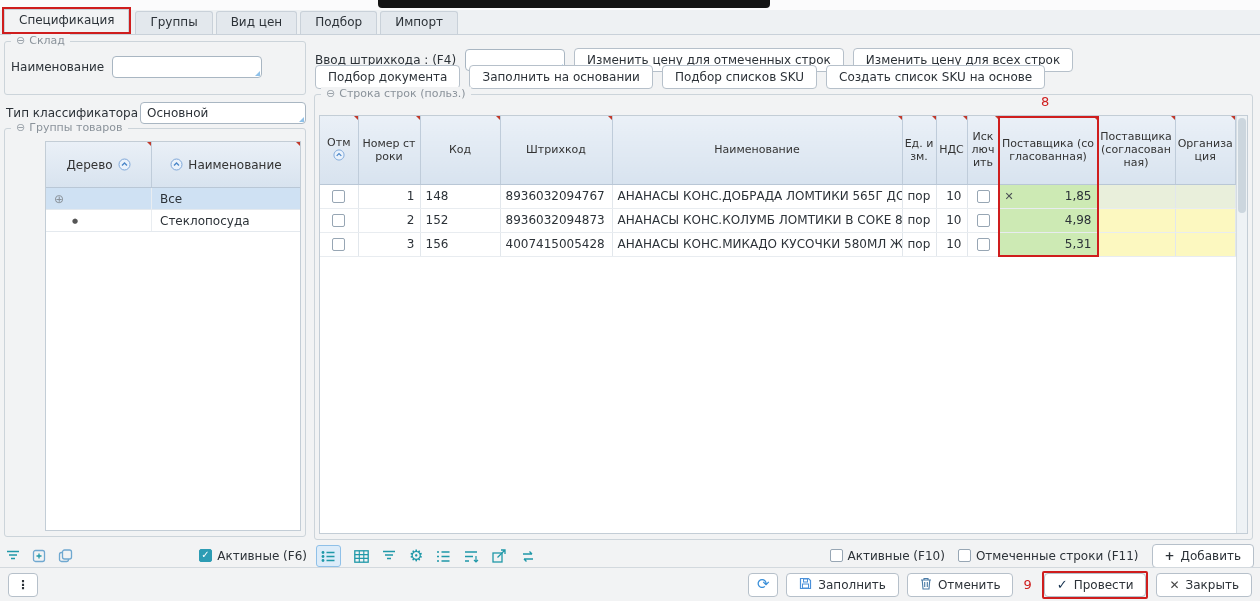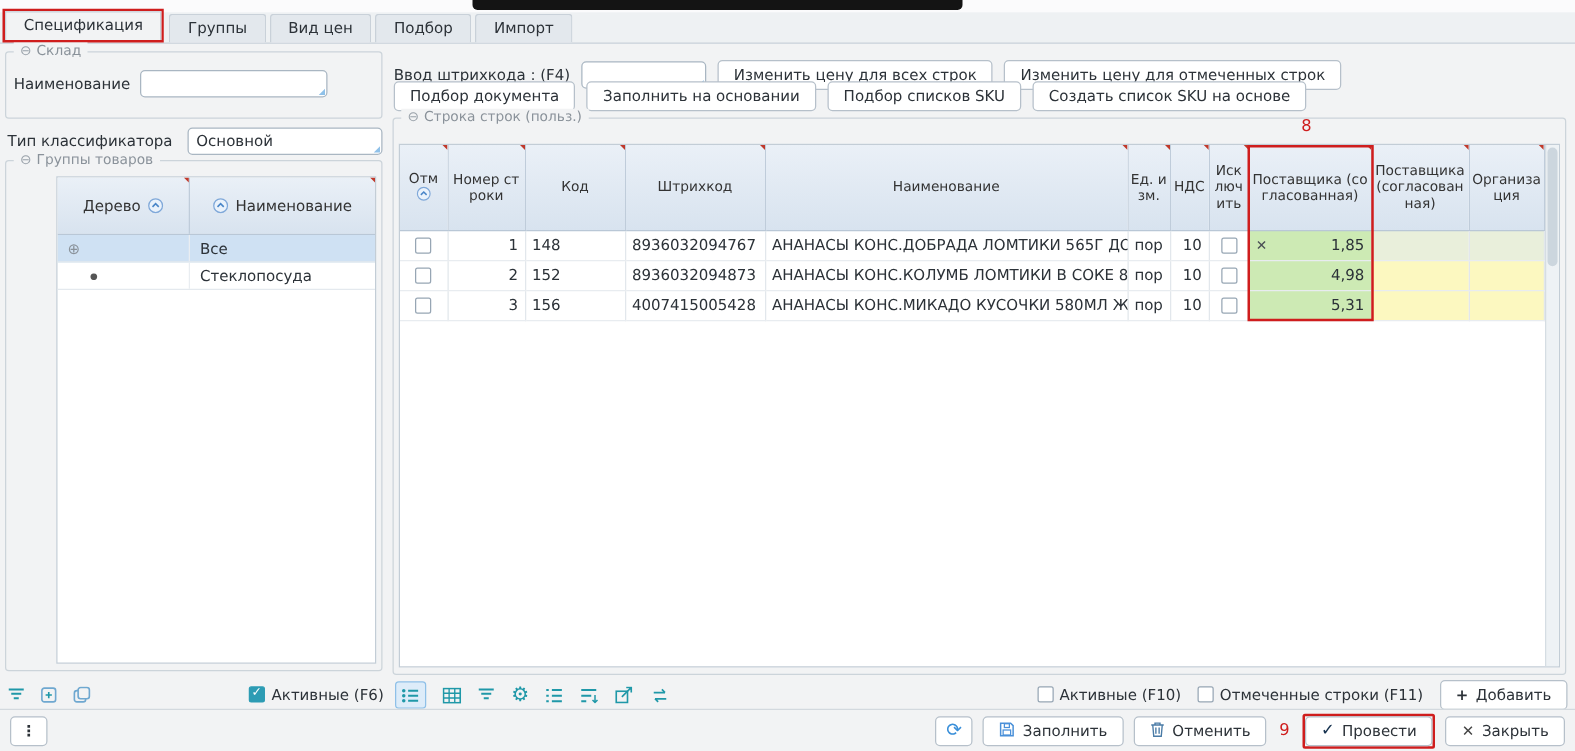--- a/index.html
+++ b/index.html
@@ -33,21 +33,21 @@
   .combo { position:relative; background:#fff; border:1px solid #a9b6c2; border-radius:4px; height:22px; line-height:20px; padding:0 6px; }
   .combo::after { content:""; position:absolute; right:1px; bottom:1px; border-left:5px solid transparent; border-bottom:5px solid #8fc1e9; }
 
   .btn { height:24px; border:1px solid #b6c0ca; border-radius:4px; background:#fff; padding:0 12px; font:inherit; color:#2c3238; display:inline-flex; align-items:center; gap:6px; white-space:nowrap; cursor:default; }
   .iconbtn { width:30px; justify-content:center; padding:0; }
 
   
   .fs-sklad { position:absolute; left:0; top:5px; right:1px; height:54px; }
   .sklad-row { position:absolute; left:6px; top:14px; right:8px; display:flex; align-items:center; gap:8px; }
   .sklad-row .inputwrap { width:150px; }
-  .class-row { position:absolute; left:2px; top:66px; right:1px; display:flex; align-items:center; gap:12px; }
+  .class-row { position:absolute; left:2px; top:66px; right:1px; display:flex; align-items:center; gap:2px; }
   .class-row .combo { flex:1; }
   .fs-groups { position:absolute; left:0; top:92px; right:1px; height:409px; }
   .gtable { position:absolute; left:4px; right:4px; top:12px; bottom:5px; background:#fff; border:1px solid #c3cdd6; overflow:hidden;margin-left:36px; }
   .ghead { display:flex; height:46px; background:linear-gradient(#eaf0f7,#d8e3ef); border-bottom:1px solid #b9c7d6; }
   .ghcell { position:relative; display:flex; align-items:center; justify-content:center; gap:5px; font-size:12px; color:#333; border-right:1px solid #bfccda; }
   .ghcell::after { content:""; position:absolute; top:0; right:0; border-top:4px solid #c0392b; border-left:4px solid transparent; }
   .ghcell.tree { width:106px; }
   .ghcell.name { flex:1; border-right:none; }
   .grow { display:flex; height:22px; align-items:center; border-bottom:1px solid #e4e9ee; }
   .grow.sel { background:#cfe1f3; }
@@ -204,22 +204,22 @@
     </div>
   </div>
 
   <div class="right">
 
     <div class="r1">
       <span class="lbl">Ввод штрихкода : (F4)</span>
       <span class="inputwrap">
         <input value="" style="">
       </span>
+      <button class="btn">Изменить цену для отмеченных строк</button>
       <button class="btn">Изменить цену для всех строк</button>
-      <button class="btn">Изменить цену для отмеченных строк</button>
     </div>
 
     <div class="r2">
       <button class="btn">Подбор документа</button>
       <button class="btn">Заполнить на основании</button>
       <button class="btn">Подбор списков SKU</button>
       <button class="btn">Создать список SKU на основе</button>
     </div>
 
     <div class="fieldset fs-grid">

